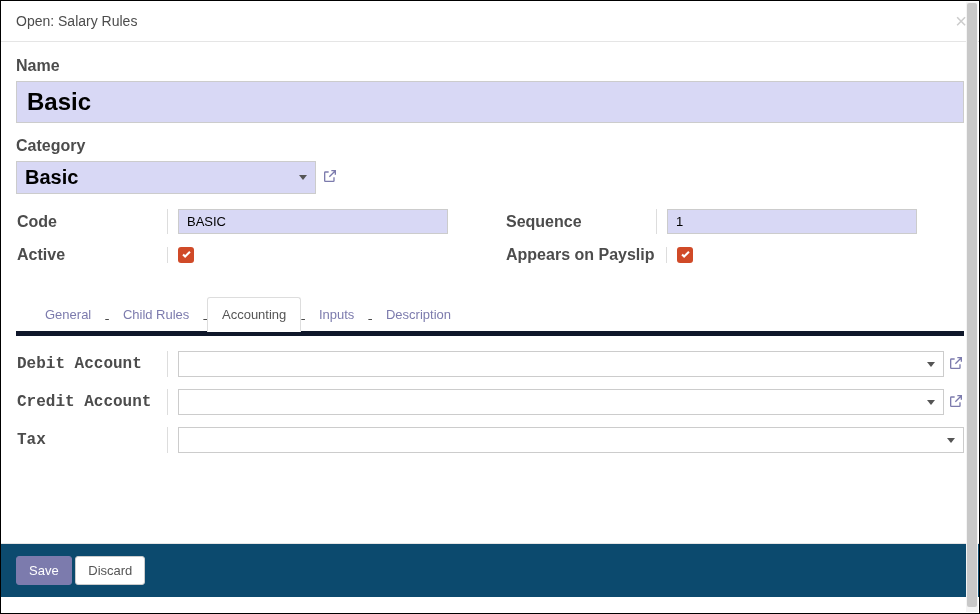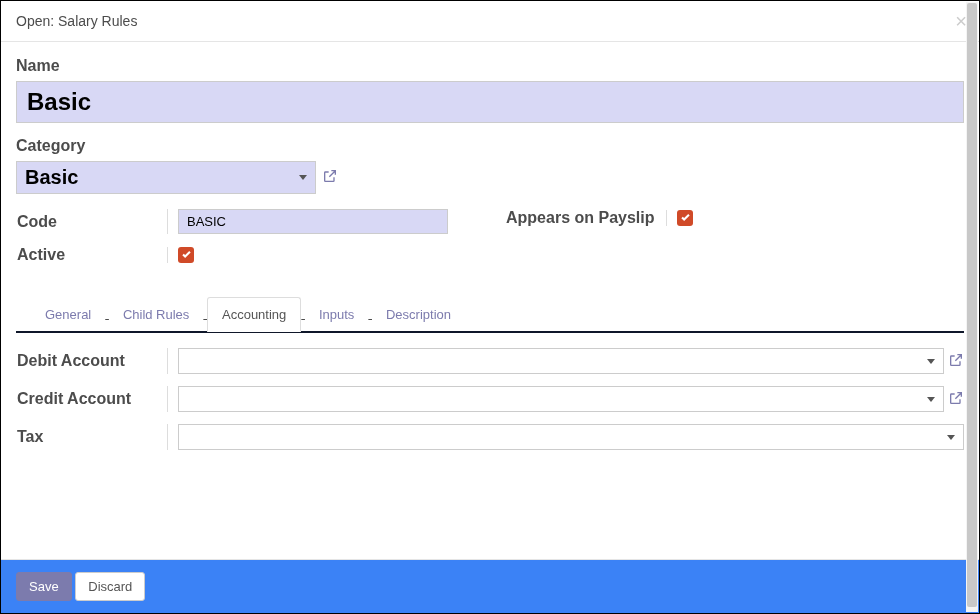--- a/index.html
+++ b/index.html
@@ -128,21 +128,21 @@
       justify-content: center;
       cursor: pointer;
     }
     .checkbox-custom svg {
       width: 11px; height: 11px;
       stroke: #fff;
       stroke-width: 3;
       fill: none;
     }
     .tabs {
-      border-bottom: 2px solid #0f172a;
+      border-bottom: 5px solid #0f172a;
       margin: 10px 0 15px;
       padding-left: 15px;
       text-decoration: underline;
     }
     .tab {
       display: inline-block;
       padding: 9px 14px;
       color: #7c7bad;
       cursor: pointer;
       font-size: 13px;
@@ -151,20 +151,21 @@
     }
     .tab.active {
       color: #555;
       border: 1px solid #ddd;
       border-bottom: 1px solid #fff;
       border-radius: 3px 3px 0 0;
       background: #fff;
     }
     .tab-content .form-row .row-label {
       width: 150px;
+      font-family: Liberation Mono, monospace;
     }
     .select-input {
       width: 100%;
       border: 1px solid #ccc;
       background: #fff;
       padding: 4px 8px;
       height: 26px;
       display: flex;
       align-items: center;
       justify-content: flex-end;
@@ -176,22 +177,22 @@
       width: 100%;
     }
     .select-wrap .select-input { flex: 1; }
     .select-wrap .external-link-icon svg {
       stroke: #7c7bad;
     }
     .modal-footer {
       padding: 12px 15px;
       border-top: 1px solid #e5e5e5;
       position: absolute;
-      bottom: 0; left: 0; right: 0;
-      background: #3b82f6;
+      bottom: 16px; left: 0; right: 0;
+      background: #0c4a6e;
     }
     .btn {
       padding: 6px 12px;
       font-size: 13px;
       border-radius: 3px;
       cursor: pointer;
       border: 1px solid #ccc;
       background: #fff;
       color: #555;
     }
@@ -259,20 +260,26 @@
         <div class="row-field">
           <span class="checkbox-custom">
             <svg viewBox="0 0 16 16">
                 <path d="M3 8l3 3 7-7"></path>
               </svg>
           </span>
         </div>
       </div>
     </div>
     <div class="col">
+      <div class="form-row">
+        <div class="row-label">Sequence</div>
+        <div class="row-field">
+          <input class="text-input" style="width: 250px;" value="1">
+        </div>
+      </div>
       <div class="form-row">
         <div class="row-label" style="width:160px">Appears on Payslip</div>
         <div class="row-field">
           <span class="checkbox-custom">
             <svg viewBox="0 0 16 16">
                 <path d="M3 8l3 3 7-7"></path>
               </svg>
           </span>
         </div>
       </div>

